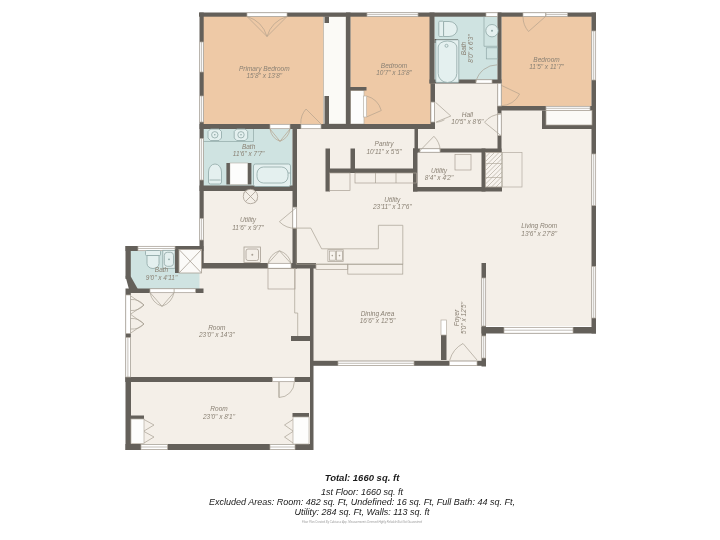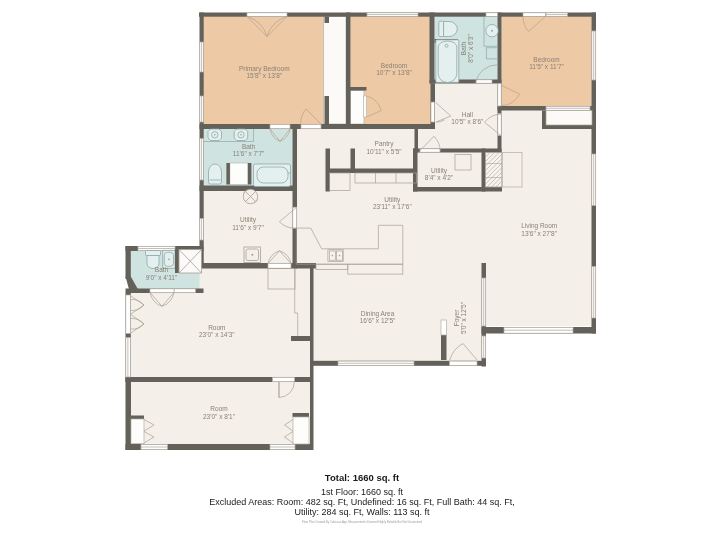--- a/index.html
+++ b/index.html
@@ -1,16 +1,16 @@
 <!DOCTYPE html>
 <html><head>
 <meta charset="utf-8">
 <style>
   html,body{margin:0;padding:0;background:#ffffff;}
-  #page{width:664px;height:540px;position:relative;font-family:"Liberation Sans", sans-serif;}
+  #page{width:664px;height:540px;position:relative;font-family:"Liberation Sans", sans-serif;font-style:italic;}
   svg{position:absolute;top:0;left:0;}
   .lbl{font-family:"Liberation Sans", sans-serif;fill:#8a8174;}
   .big{font-family:"Liberation Sans", sans-serif;fill:#1a1a1a;}
 </style>
 </head>
 <body>
 <div id="page">
 <svg width="720" height="540" viewBox="0 0 720 540">
 
 <rect x="0" y="0" width="720" height="540" fill="#ffffff"></rect>

